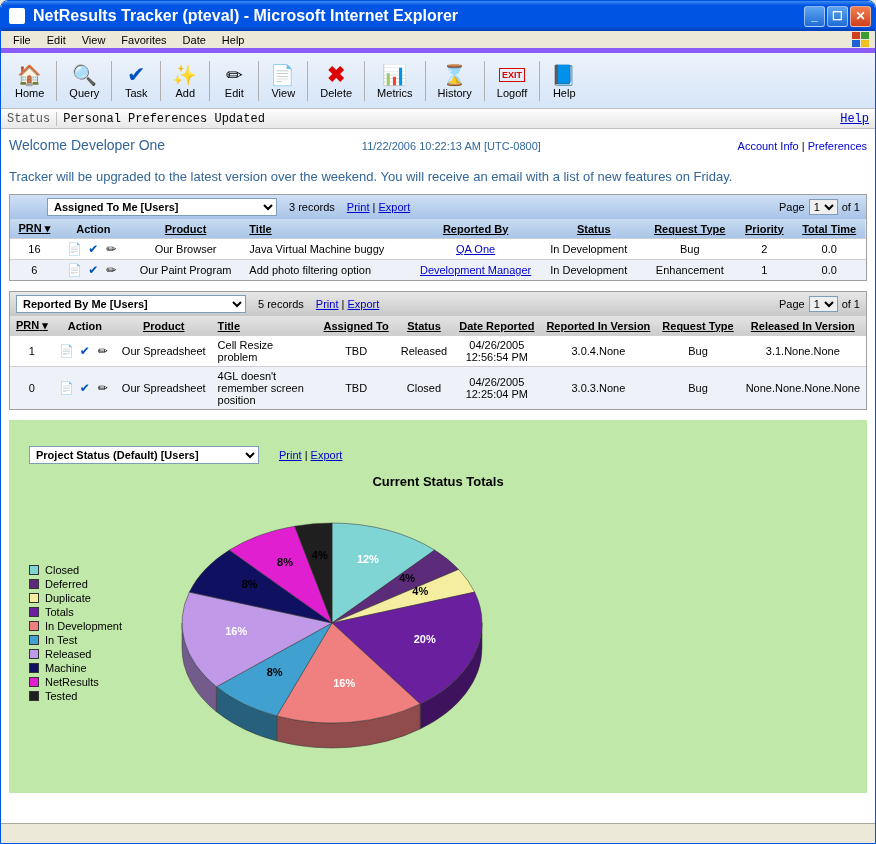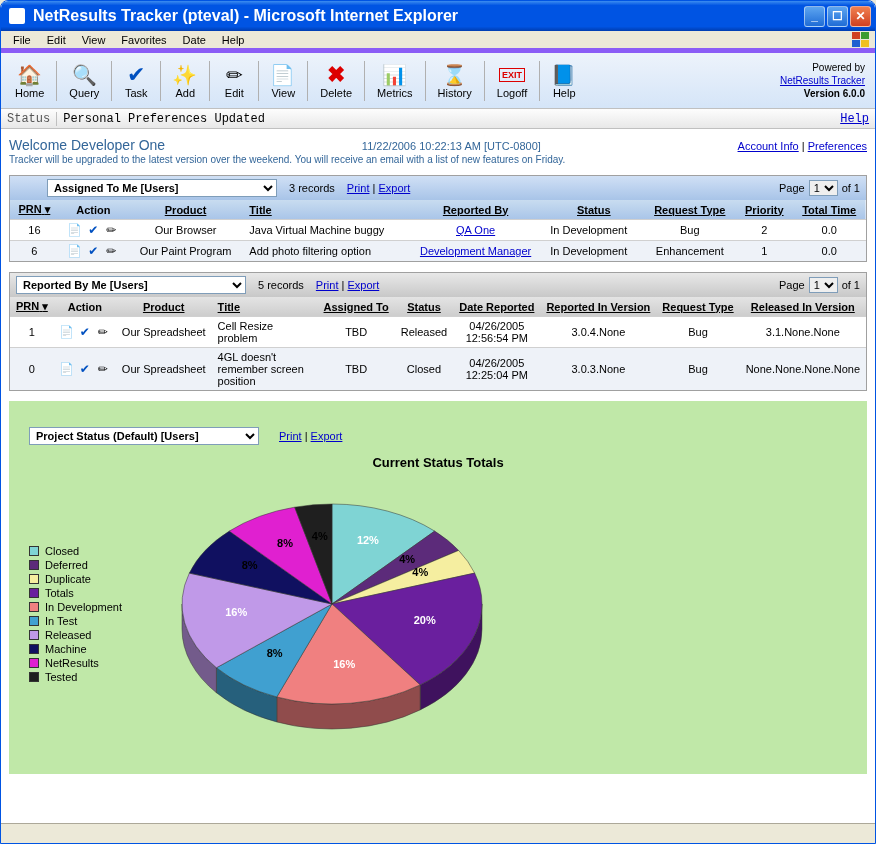--- a/index.html
+++ b/index.html
@@ -22,22 +22,22 @@
 .toolbar-right { margin-left: auto; text-align: right; font-size: 10px; padding-right: 6px; line-height: 1.3; }
 .toolbar-right a { color: #0000cc; text-decoration: underline; }
 .statusbar { height: 20px; background: linear-gradient(#fdfdfd,#e8e8e8); border-bottom: 1px solid #c0c0c0; display: flex; align-items: center; font-family: "Courier New", monospace; font-size: 12px; }
 .statusbar .status-label { padding: 0 6px; border-right: 1px solid #c0c0c0; color: #555; }
 .statusbar .status-text { padding: 0 6px; flex: 1; }
 .statusbar .help-link { padding: 0 6px; color: #0000cc; text-decoration: underline; cursor: pointer; }
 .content { flex: 1; overflow: auto; padding: 8px; background: white; }
 .welcome-row { display: flex; justify-content: space-between; align-items: baseline; }
 .welcome-title { color: #336699; font-size: 14px; font-weight: normal; }
 .welcome-date { color: #336699; font-size: 11px; }
-.welcome-links a { color: #0000cc; text-decoration: underline; }
-.welcome-msg { color: #336699; font-size: 10px; margin-top: 1px; }
+.welcome-links a { color: #0000cc; }
+.welcome-msg { color: #336699; font-size: 13px; margin-top: 16px; }
 .panel { border: 1px solid #a0a0a0; margin-top: 10px; }
 .panel-header { display: flex; align-items: center; padding: 3px 6px; font-size: 11px; }
 .panel-header.blue { background: linear-gradient(#d0e0f5,#a8c4e8); padding-left: 37px; }
 .panel-header.gray { background: linear-gradient(#e8e8e8,#c8c8c8); }
 .panel-select { font-weight: bold; background: white; border: 1px solid #7f9db9; padding: 1px 2px; width: 230px; font-size: 11px; }
 .panel-records { margin-left: 12px; }
 .panel-links { margin-left: 12px; }
 .panel-links a { color: #0000cc; text-decoration: underline; }
 .panel-pager { margin-left: auto; display: flex; align-items: center; gap: 4px; }
 .panel-pager select { border: 1px solid #7f9db9; font-size: 11px; }
@@ -147,25 +147,20 @@
             <span style="color:#d00;font-size:9px;font-weight:bold;border:1px solid #d00;padding:1px 2px">EXIT</span>
           </div>
           <div>Logoff</div>
         </div>
         <div class="tool-sep"></div>
         <div class="tool-btn">
           <div class="icon">📘</div>
           <div>Help</div>
         </div>
       </div>
-    <div class="toolbar-right">
-      <span>Powered by</span><br>
-      <a>NetResults Tracker</a><br>
-      <b>Version 6.0.0</b>
-    </div>
   </div>
 
   <div class="statusbar">
     <span class="status-label">Status</span>
     <span class="status-text">Personal Preferences Updated</span>
     <span class="help-link">Help</span>
   </div>
 
   <div class="content">
     <div class="welcome-row">

